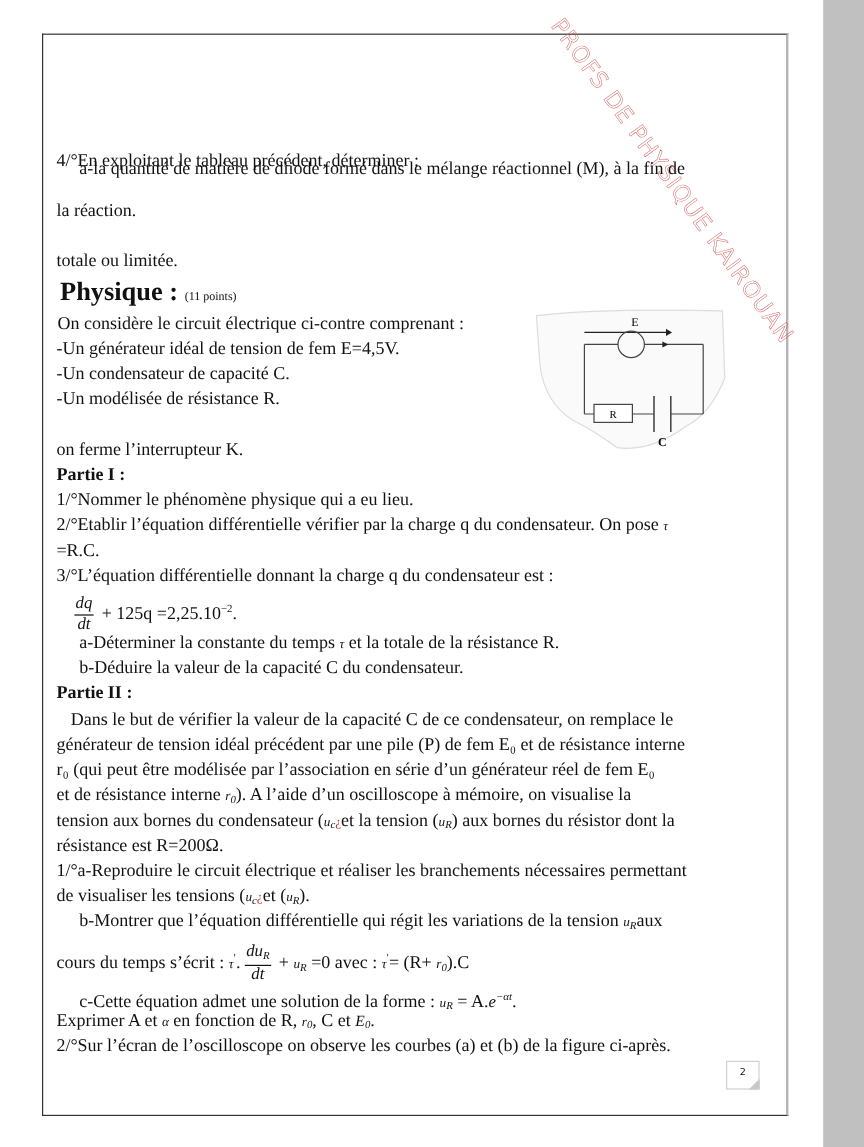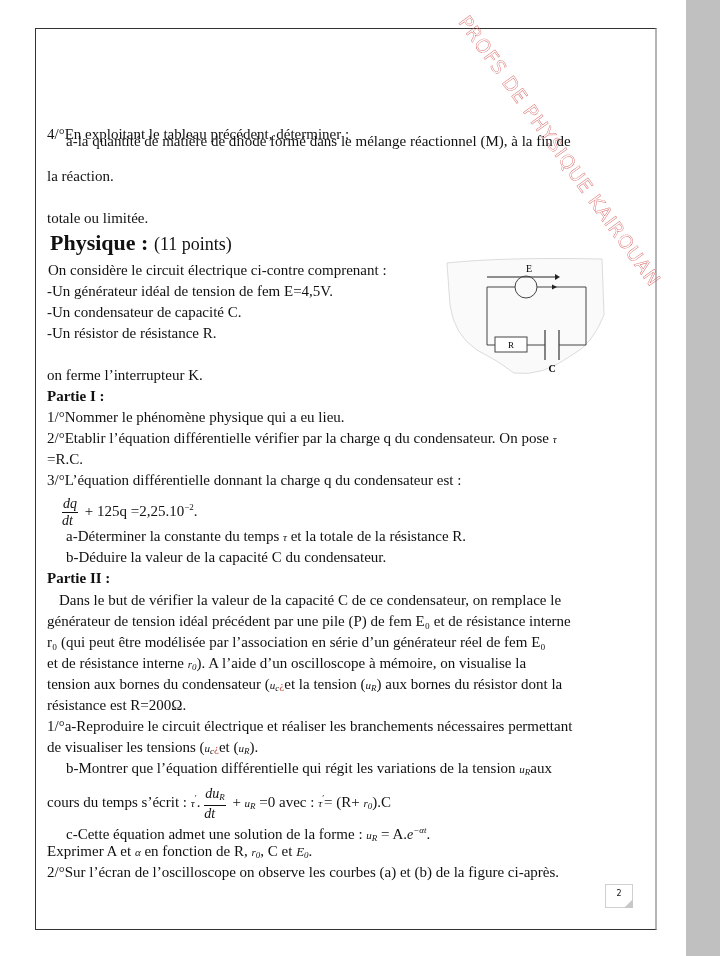--- a/index.html
+++ b/index.html
@@ -20,27 +20,27 @@
     box-sizing: border-box;
   }
   .line {
     position: absolute; left: 47px; font-size: 15px; line-height: 20px;
     white-space: nowrap;
   }
   .ind { left: 66px; }
   .ind2 { left: 48px; }
   .bold { font-weight: bold; text-align: right; }
   .h-phys { font-size: 22px; font-weight: bold; left: 50px; }
-  .h-phys .pts { font-size: 18px; font-weight: normal; }
+  .h-phys .pts { font-size: 10px; font-weight: normal; }
   .sym { font-style: italic; font-size: 11px; }
   .sub { font-size: 9px; vertical-align: -2px; }
   .sup { font-size: 9px; vertical-align: 6px; }
   .red { color: #c0392b; font-size: 11px; }
   .frac {
-    display: inline-block; vertical-align: middle; text-align: left;
+    display: inline-block; vertical-align: middle; text-align: center;
     font-style: italic; font-size: 14px; line-height: 16px; margin-right: 3px;
   }
   .frac .num { display: block; border-bottom: 1px solid #111; padding: 0 1px; }
   .frac .den { display: block; }
   .watermark {
     position: absolute; left: 395px; top: 140px; width: 330px;
     transform: rotate(54deg); transform-origin: center;
     color: #e8a0a0; font-family: "DejaVu Sans", sans-serif; font-size: 19px;
     letter-spacing: 1px; white-space: nowrap; text-align: center;
     -webkit-text-stroke: 0.4px #d65c5c; color: transparent;
@@ -66,21 +66,21 @@
 
   <div class="line" style="top:124px">4/°En exploitant le tableau précédent, déterminer :</div>
   <div class="line ind" style="top:131px">a-la quantité de matière de diiode formé dans le mélange réactionnel (M), à la fin de</div>
   <div class="line" style="top:166px">la réaction.</div>
   <div class="line" style="top:208px">totale ou limitée.</div>
 
   <div class="line h-phys" style="top:230px; line-height:26px;"><span>Physique : </span><span class="pts">(11 points)</span></div>
   <div class="line ind2" style="top:260px">On considère le circuit électrique ci-contre comprenant :</div>
   <div class="line" style="top:281px">-Un générateur idéal de tension de fem E=4,5V.</div>
   <div class="line" style="top:302px">-Un condensateur de capacité C.</div>
-  <div class="line" style="top:323px">-Un résistor de résistance R.</div>
+  <div class="line" style="top:323px">-Un modélisée de résistance R.</div>
   <div class="line" style="top:365px">on ferme l’interrupteur K.</div>
 
   <svg class="circuit" viewBox="0 0 170 125">
     <path d="M5 8 Q60 2 160 4 L162 60 Q150 90 130 100 Q100 122 72 118 Q55 105 35 95 Q12 80 8 50 Z" fill="#fafafa" stroke="#dcdcdc" stroke-width="1"></path>
     <line x1="45" y1="22" x2="113" y2="22" stroke="#222" stroke-width="1"></line>
     <polygon points="113,19 118,22 113,25" fill="#222"></polygon>
     <text x="87" y="17" font-size="10" font-family="Liberation Serif, serif" text-anchor="middle">E</text>
     <circle cx="84" cy="32" r="11" fill="none" stroke="#444" stroke-width="1"></circle>
     <line x1="45" y1="32" x2="73" y2="32" stroke="#444" stroke-width="1"></line>
     <line x1="95" y1="32" x2="144" y2="32" stroke="#444" stroke-width="1"></line>

